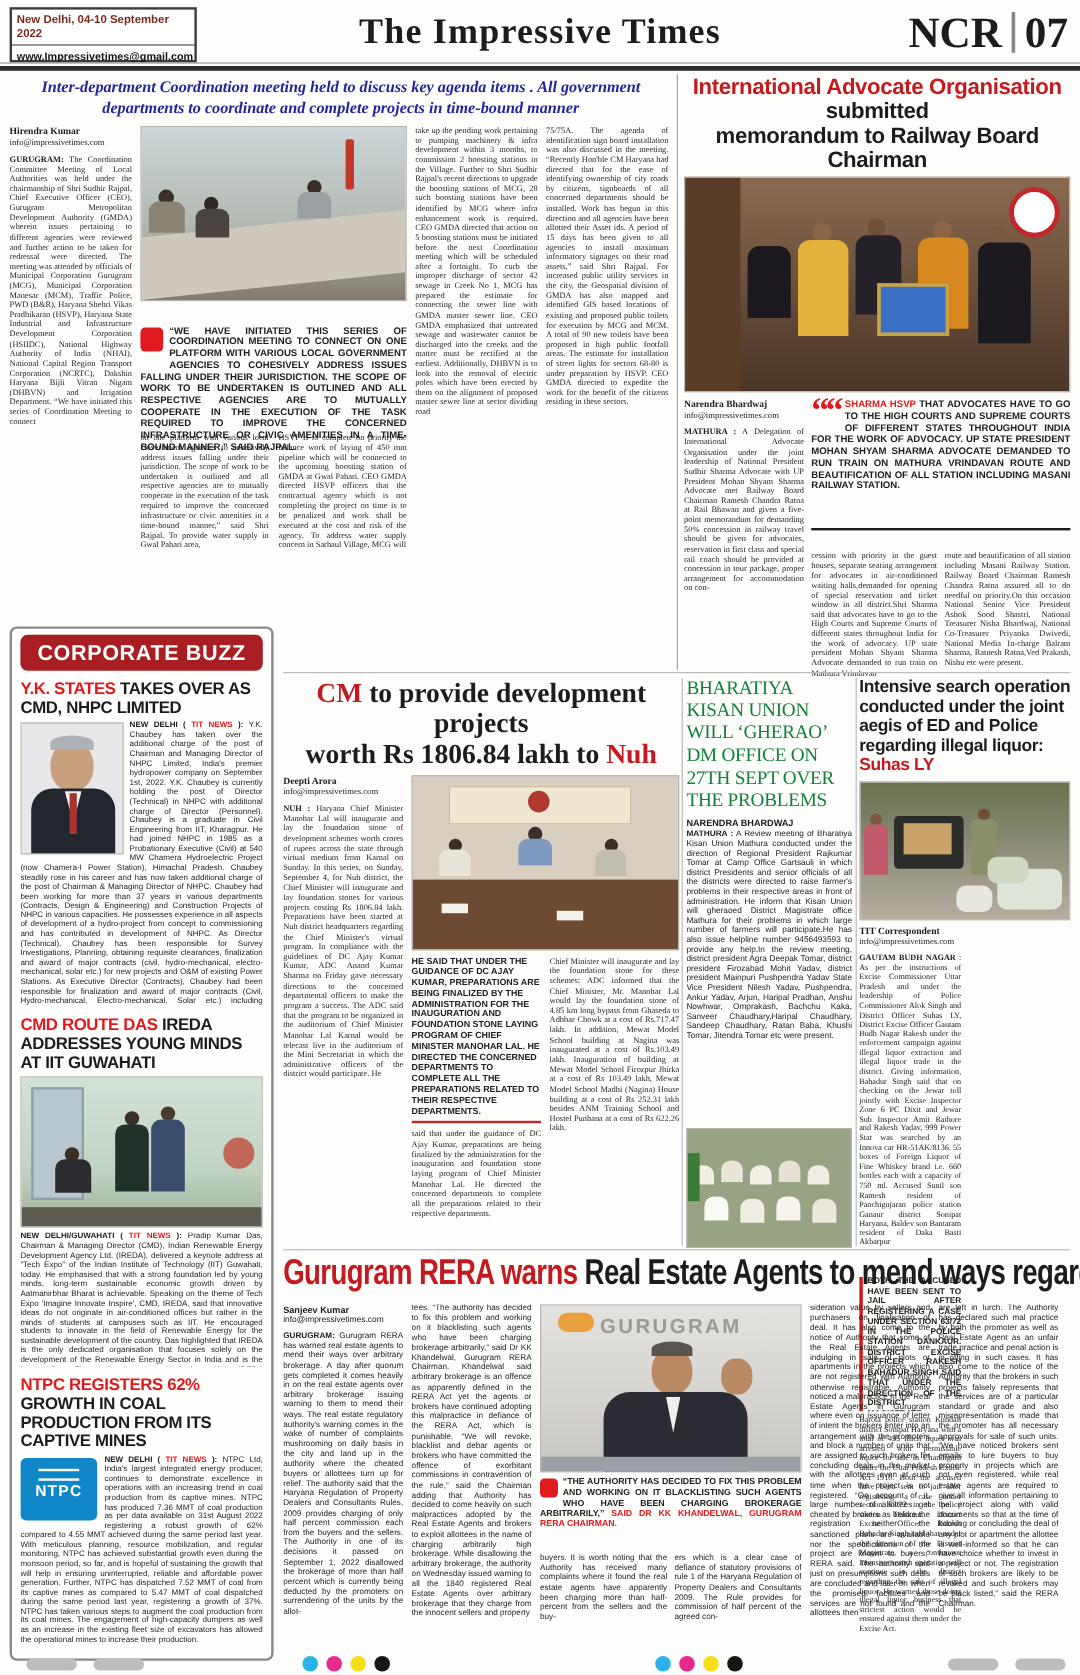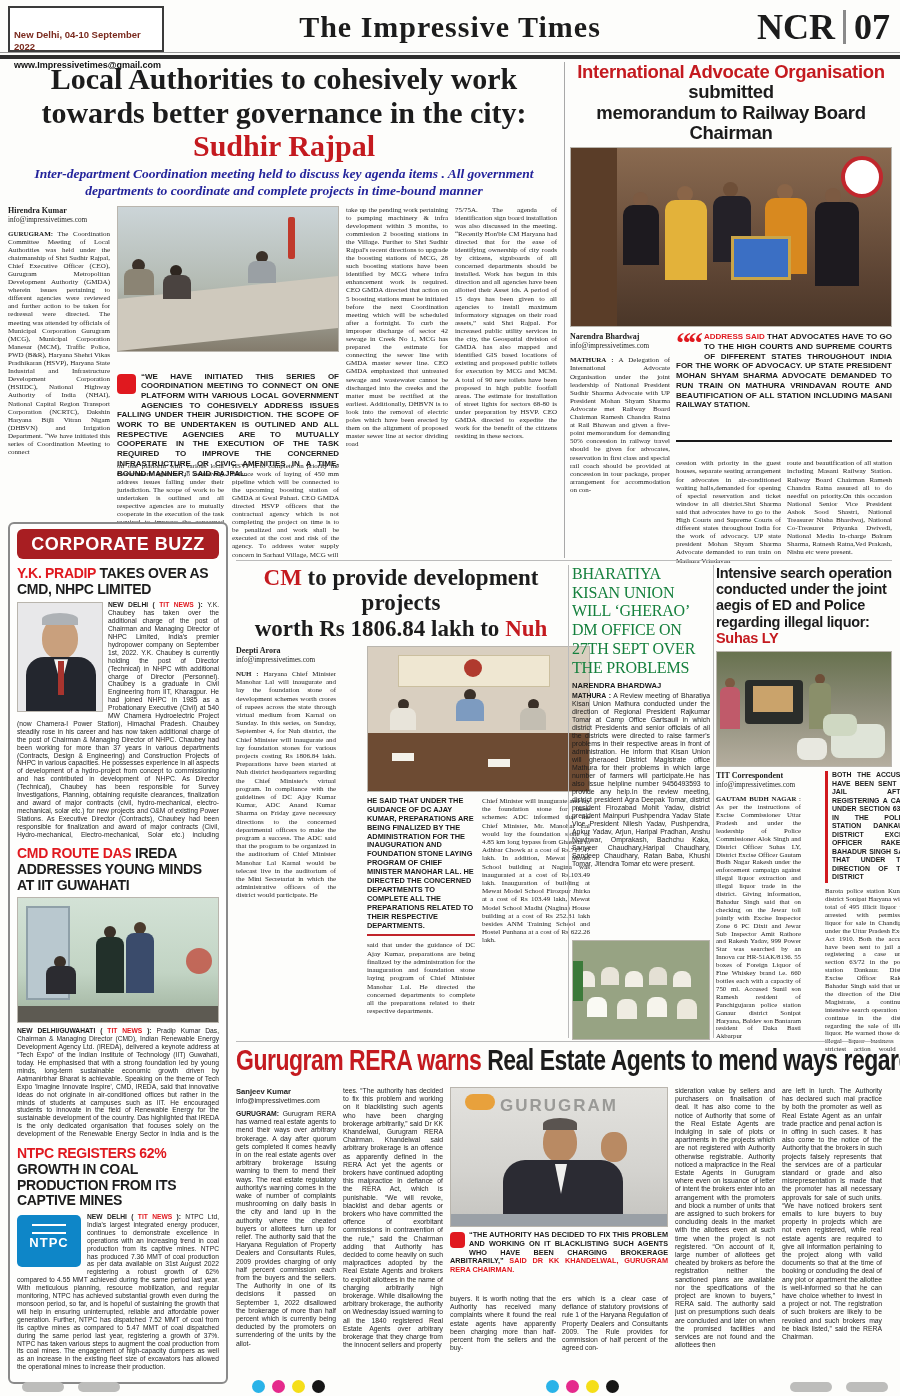--- a/index.html
+++ b/index.html
@@ -8,21 +8,21 @@
   .abs{position:absolute;}
   .sans{font-family:"Liberation Sans","DejaVu Sans",sans-serif;}
   .just{text-align:justify;}
   .red{color:#c41a1f;}
   .bred{color:#e0191f;}
   .clip{overflow:hidden;}
 
   
   .mast-box{left:8px;top:6px;width:152px;height:42px;border:2px solid #3b3b3b;background:#fff;}
   .mast-date{display:block;font-weight:bold;font-size:9.5px;line-height:12px;color:#7a2a1e;
-             padding:3px 4px 2px 4px;border-bottom:1px solid #555;font-family:"Liberation Sans",sans-serif;margin-top:18px;}
+             padding:3px 4px 2px 4px;border-bottom:1px solid #555;font-family:"Liberation Sans",sans-serif;}
   .mast-email{display:block;font-weight:bold;font-size:9px;line-height:12px;color:#111;
               padding:3px 4px;font-family:"Liberation Sans",sans-serif;}
   .mast-title{left:0;right:0;top:10px;text-align:center;font-weight:bold;font-size:30px;letter-spacing:1px;}
   .mast-right{top:6px;right:10px;display:flex;align-items:center;gap:8px;font-weight:bold;font-size:36px;}
   .mast-div{width:3px;height:34px;background:#8a8a8a;}
   .rule-thin{left:0;right:0;top:52px;height:1px;background:#999;}
   .rule-thick{left:0;right:0;top:55px;height:4px;background:#2e2e2e;}
 
   
   .ph{position:relative;overflow:hidden;border:1px solid #b9b5ad;box-sizing:border-box;padding-left:16px;}
@@ -78,40 +78,40 @@
   .s2body{height:112px;}
   .s3body{height:200px;}
 
   
   .hline1{left:236px;top:560px;width:656px;height:1px;background:#bbb;}
   .vrule2{top:565px;width:1px;height:473px;background:#bbb;}
   .cm{left:236px;top:565px;width:330px;height:475px;}
   .cm-head{text-align:center;font-weight:bold;font-size:23px;line-height:1.1;}
   .cm-body{display:flex;gap:7px;margin-top:5px;height:412px;}
   .cm-col1{width:100px;flex:none;font-size:7px;line-height:8.2px;}
-  .cm-mid{width:223px;flex:none;margin-left:24px;}
+  .cm-mid{width:223px;flex:none;}
   .cm-photo{height:146px;background:#d9cfc0;}
   .cm-lower{display:flex;gap:7px;margin-top:5px;height:258px;}
   .cm-capcol{width:108px;flex:none;}
   .cm-caption{font-family:"Liberation Sans",sans-serif;font-weight:bold;font-size:7.4px;line-height:8.9px;
               border-bottom:2.5px solid #c0242a;padding-bottom:4px;}
   .cm-c2{font-size:7px;line-height:8.2px;margin-top:5px;}
   .cm-c3{width:108px;flex:none;font-size:7px;line-height:8.2px;}
 
   .bku{left:572px;top:565px;width:138px;height:475px;display:flex;flex-direction:column;}
   .bku-head{color:#15803d;font-weight:normal;font-size:16px;line-height:1.17;letter-spacing:-0.2px;}
   .bku-by{font-weight:bold;font-size:7.6px;line-height:9px;margin:4px 0 2px 0;}
   .bku-body{font-size:6.9px;line-height:8px;flex:1;overflow:hidden;text-align:justify;
             font-family:"Liberation Sans",sans-serif;}
   .bku-photo{height:100px;flex:none;margin-top:4px;background:#97a383;}
 
   .intensive{left:716px;top:565px;width:176px;height:475px;}
   .int-head{text-align:left;font-weight:bold;font-size:14.5px;line-height:1.12;letter-spacing:-0.3px;}
   .int-photo{height:116px;margin:5px 0 4px 0;background:linear-gradient(180deg,#68724f 0%,#8a8a76 45%,#b5ae9f 100%);}
-  .int-cols{display:flex;gap:24px;height:282px;}
+  .int-cols{display:flex;gap:24px;height:282px;flex-direction:column;}
   .int-c{width:85px;flex:none;font-size:6.8px;line-height:7.9px;}
   .int-quote{border-left:3px solid #d11a1f;padding-left:4px;font-family:"Liberation Sans",sans-serif;
              font-weight:bold;font-size:6.9px;line-height:8.5px;height:112px;overflow:hidden;}
 
   
   .hline2{left:236px;top:1041px;width:656px;height:1px;background:#bbb;}
   .rera{left:236px;top:1043px;width:656px;height:337px;}
   .rera-head{white-space:nowrap;text-align:center;font-weight:bold;font-size:23px;letter-spacing:-0.5px;
              transform:scale(1.0,1.3);transform-origin:center top;height:36px;}
   .rera-cols{display:flex;gap:7px;margin-top:8px;height:286px;font-family:"Liberation Sans",sans-serif;}
@@ -144,23 +144,20 @@
   <div class="abs mast-title">The Impressive Times</div>
   <div class="abs mast-right">
     <span>NCR</span>
     <span class="mast-div"></span>
     <span>07</span>
   </div>
   <div class="abs rule-thin"></div>
   <div class="abs rule-thick"></div>
 
   <div class="abs lead">
-    <div class="lead-head">
-      <span>Local Authorities to cohesively work towards better governance in the city: </span><span class="red">Sudhir Rajpal</span>
-    </div>
     <div class="lead-sub">Inter-department Coordination meeting held to discuss key agenda items . All government departments to coordinate and complete projects in time-bound manner</div>
     <div class="lead-body">
       <div class="ncol just clip">
         <div class="byn">Hirendra Kumar</div>
         <div class="bye">info@impressivetimes.com</div>
         <b>GURUGRAM:</b><span> The Coordination Committee Meeting of Local Authorities was held under the chairmanship of Shri Sudhir Rajpal, Chief Executive Officer (CEO), Gurugram Metropolitan Development Authority (GMDA) wherein issues pertaining to different agencies were reviewed and further action to be taken for redressal were directed. The meeting was attended by officials of Municipal Corporation Gurugram (MCG), Municipal Corporation Manesar (MCM), Traffic Police, PWD (B&amp;R), Haryana Shehri Vikas Pradhikaran (HSVP), Haryana State Industrial and Infrastructure Development Corporation (HSIIDC), National Highway Authority of India (NHAI), National Capital Region Transport Corporation (NCRTC), Dakshin Haryana Bijli Vitran Nigam (DHBVN) and Irrigation Department. “We have initiated this series of Coordination Meeting to connect</span>
       </div>
       <div class="lead-mid">
         <div class="ph lead-photo">
           <i class="sil" style="left:0;bottom:0;width:100%;height:52px;background:#cfc9bd;transform:skewY(-6deg);transform-origin:left;"></i>
@@ -208,35 +205,35 @@
       <i class="sil" style="right:8px;top:8px;width:34px;height:34px;border-radius:50%;background:#fff;border:4px solid #c1272d;"></i>
     </div>
     <div class="adv-body">
       <div class="adv-colA just clip">
         <div class="byn">Narendra Bhardwaj</div>
         <div class="bye">info@impressivetimes.com</div>
         <b>MATHURA :</b><span> A Delegation of International Advocate Organisation under the joint leadership of National President Sudhir Sharma Advocate with UP President Mohan Shyam Sharma Advocate met Railway Board Chairman Ramesh Chandra Ratna at Rail Bhawan and given a five-point memorandum for demanding 50% concession in railway travel should be given for advocates, reservation in first class and special rail coach should be provided at concession in tour package, proper arrangement for accommodation on con-</span>
       </div>
       <div class="adv-right">
         <div class="adv-quote sans qq">
-          <span class="bred">ADDRESS SAID</span><span> THAT ADVOCATES HAVE TO GO TO THE HIGH COURTS AND SUPREME COURTS OF DIFFERENT STATES THROUGHOUT INDIA FOR THE WORK OF ADVOCACY. UP STATE PRESIDENT MOHAN SHYAM SHARMA ADVOCATE  DEMANDED TO RUN TRAIN ON MATHURA VRINDAVAN ROUTE AND BEAUTIFICATION OF ALL STATION INCLUDING MASANI RAILWAY STATION.</span>
+          <span class="bred">SHARMA HSVP</span><span> THAT ADVOCATES HAVE TO GO TO THE HIGH COURTS AND SUPREME COURTS OF DIFFERENT STATES THROUGHOUT INDIA FOR THE WORK OF ADVOCACY. UP STATE PRESIDENT MOHAN SHYAM SHARMA ADVOCATE  DEMANDED TO RUN TRAIN ON MATHURA VRINDAVAN ROUTE AND BEAUTIFICATION OF ALL STATION INCLUDING MASANI RAILWAY STATION.</span>
         </div>
         <div class="adv-cols">
           <div class="adv-c just clip">cession with priority in the guest houses, separate seating arrangement for advocates in air-conditioned waiting halls,demanded for opening of special reservation and ticket window in all district.Shri Sharma said that advocates have to go to the High Courts and Supreme Courts of different states throughout India for the work of advocacy. UP state president Mohan Shyam Sharma Advocate demanded to run train on Mathura Vrindavan</div>
           <div class="adv-c just clip">route and beautification of all station including Masani Railway Station. Railway Board Chairman Ramesh Chandra Ratna assured all to do needful on priority.On this occasion National Senior Vice President Ashok Sood Shastri, National Treasurer Nisha Bhardwaj, National Co-Treasurer Priyanka Dwivedi, National Media In-charge Balram Sharma, Ratnesh Ratna,Ved Prakash, Nishu etc were present.</div>
         </div>
       </div>
     </div>
   </div>
 
   <div class="abs buzz sans">
     <div class="buzz-banner">CORPORATE BUZZ</div>
 
     <div class="buzz-head">
-      <span class="bred">Y.K. PRADIP</span><span> TAKES OVER AS CMD, NHPC LIMITED</span>
+      <span class="bred">Y.K. STATES</span><span> TAKES OVER AS CMD, NHPC LIMITED</span>
     </div>
     <div class="buzz-body s1body clip">
       <span class="ph port" style="position:relative;display:block;float:left;">
         <i class="sil" style="left:24px;top:14px;width:36px;height:42px;border-radius:50% 50% 45% 45%;background:#c9a07d;"></i>
         <i class="sil" style="left:24px;top:10px;width:36px;height:12px;border-radius:50% 50% 0 0;background:#aeb2b6;"></i>
         <i class="sil" style="left:8px;top:54px;width:70px;height:56px;border-radius:18px 18px 0 0;background:#23262e;"></i>
         <i class="sil" style="left:36px;top:56px;width:14px;height:26px;background:#f2f2f0;clip-path:polygon(0 0,100% 0,50% 100%);"></i>
         <i class="sil" style="left:40px;top:58px;width:6px;height:34px;background:#a8342e;"></i>
       </span>
       <b>NEW DELHI ( </b><b class="bred">TIT NEWS</b><b> ):  </b><span>Y.K. Chaubey has taken over the additional charge of the post of Chairman and Managing Director of NHPC Limited, India's premier hydropower company on September 1st, 2022.  Y.K. Chaubey is currently holding the post of Director (Technical) in NHPC with additional charge of Director (Personnel). Chaubey is a graduate in Civil Engineering from IIT, Kharagpur. He had joined NHPC in 1985 as a Probationary Executive (Civil) at 540 MW Chamera Hydroelectric Project (now Chamera-I Power Station), Himachal Pradesh.  Chaubey steadily rose in his career and has now taken additional charge of the post of Chairman &amp; Managing Director of NHPC.  Chaubey had been working for more than 37 years in various departments (Contracts, Design &amp; Engineering) and Construction Projects of NHPC in various capacities. He possesses experience in all aspects of development of a hydro-project from concept to commissioning and has contributed in development of NHPC. As Director (Technical),  Chaubey has been responsible for Survey Investigations, Planning, obtaining requisite clearances, finalization and award of major contracts (civil, hydro-mechanical, electro-mechanical, solar etc.) for new projects and O&amp;M of existing Power Stations. As Executive Director (Contracts),  Chaubey had been responsible for finalization and award of major contracts (Civil, Hydro-mechanical, Electro-mechanical, Solar etc.) including settlement of contractual issues relating to pre and post award stages of works.  Chaubey's career spans for more than 25 years in Design &amp; Engineering division, wherein he has worked in various capacities and in planning &amp; layout engineering for PFR/FR/DPR and construction stage design of hydro-electric/river valley projects.  Chaubey has also worked in construction of two prestigious projects of NHPC i.e. 540 MW Chamera-I Project, HP - executed in collaboration with SNC/ACRES of Canada and 480 MW Uri HE Project, J&amp;K - executed on turnkey basis by Uri Civil - a Swedish Consortium.</span>

